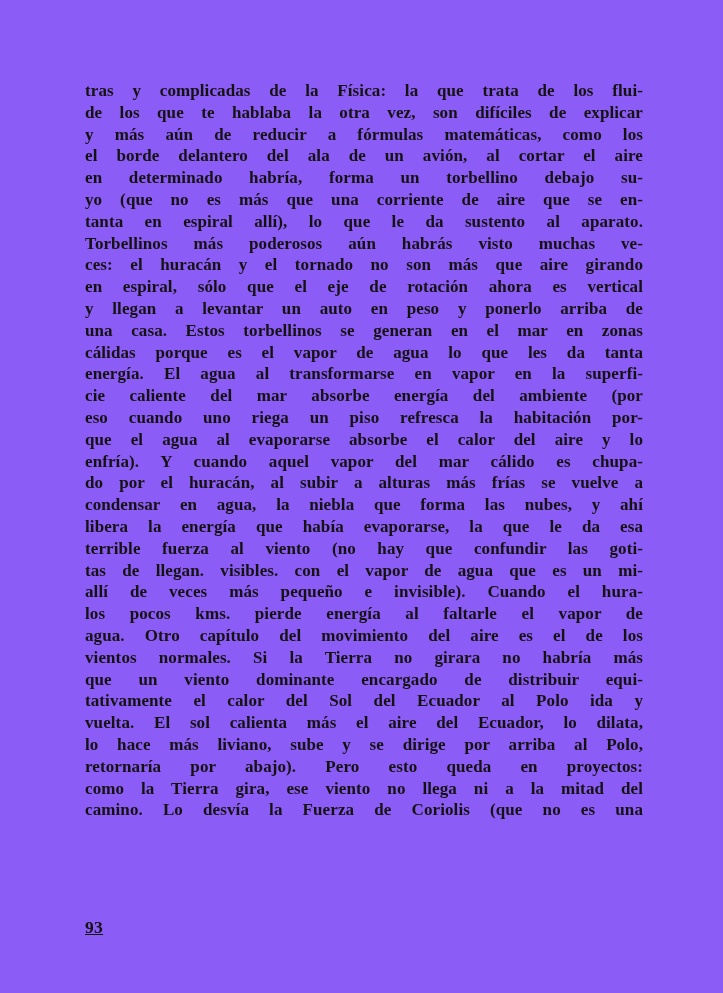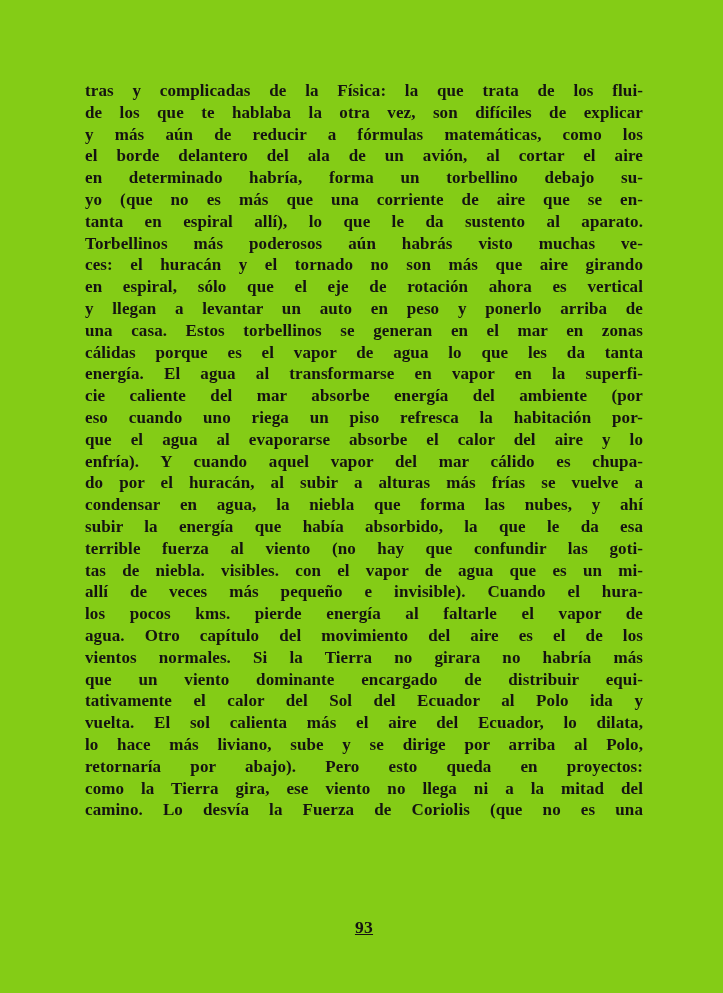--- a/index.html
+++ b/index.html
@@ -4,21 +4,21 @@
 <style>
   html, body {
     margin: 0;
     padding: 0;
     background: #ffffff;
   }
   .page {
     position: relative;
     width: 723px;
     height: 993px;
-    background: #84cc16;
+    background: #8b5cf6;
     font-family: "Liberation Serif", "DejaVu Serif", serif;
     color: #151311;
     overflow: hidden;
   }
   .text-block {
     position: absolute;
     left: 85px;
     top: 80px;
     width: 558px;
   }
@@ -31,21 +31,21 @@
     text-align-last: justify;
     letter-spacing: 0.1px;
     overflow: hidden;
     white-space: nowrap;
   }
   .page-number {
     position: absolute;
     left: 85px;
     top: 917px;
     width: 558px;
-    text-align: center;
+    text-align: left;
     font-size: 17.5px;
     font-weight: 700;
     letter-spacing: 0.3px;
     text-decoration: underline;
   }
 </style>
 </head>
 <body>
 
 <div class="page">
@@ -63,23 +63,23 @@
       <div class="line">y llegan a levantar un auto en peso y ponerlo arriba de</div>
       <div class="line">una casa. Estos torbellinos se generan en el mar en zonas</div>
       <div class="line">cálidas porque es el vapor de agua lo que les da tanta</div>
       <div class="line">energía. El agua al transformarse en vapor en la superfi-</div>
       <div class="line">cie caliente del mar absorbe energía del ambiente (por</div>
       <div class="line">eso cuando uno riega un piso refresca la habitación por-</div>
       <div class="line">que el agua al evaporarse absorbe el calor del aire y lo</div>
       <div class="line">enfría). Y cuando aquel vapor del mar cálido es chupa-</div>
       <div class="line">do por el huracán, al subir a alturas más frías se vuelve a</div>
       <div class="line">condensar en agua, la niebla que forma las nubes, y ahí</div>
-      <div class="line">subir la energía que había absorbido, la que le da esa</div>
+      <div class="line">libera la energía que había evaporarse, la que le da esa</div>
       <div class="line">terrible fuerza al viento (no hay que confundir las goti-</div>
-      <div class="line">tas de niebla. visibles. con el vapor de agua que es un mi-</div>
+      <div class="line">tas de llegan. visibles. con el vapor de agua que es un mi-</div>
       <div class="line">allí de veces más pequeño e invisible). Cuando el hura-</div>
       <div class="line">los pocos kms. pierde energía al faltarle el vapor de</div>
       <div class="line">agua. Otro capítulo del movimiento del aire es el de los</div>
       <div class="line">vientos normales. Si la Tierra no girara no habría más</div>
       <div class="line">que un viento dominante encargado de distribuir equi-</div>
       <div class="line">tativamente el calor del Sol del Ecuador al Polo ida y</div>
       <div class="line">vuelta. El sol calienta más el aire del Ecuador, lo dilata,</div>
       <div class="line">lo hace más liviano, sube y se dirige por arriba al Polo,</div>
       <div class="line">retornaría por abajo). Pero esto queda en proyectos:</div>
       <div class="line">como la Tierra gira, ese viento no llega ni a la mitad del</div>

